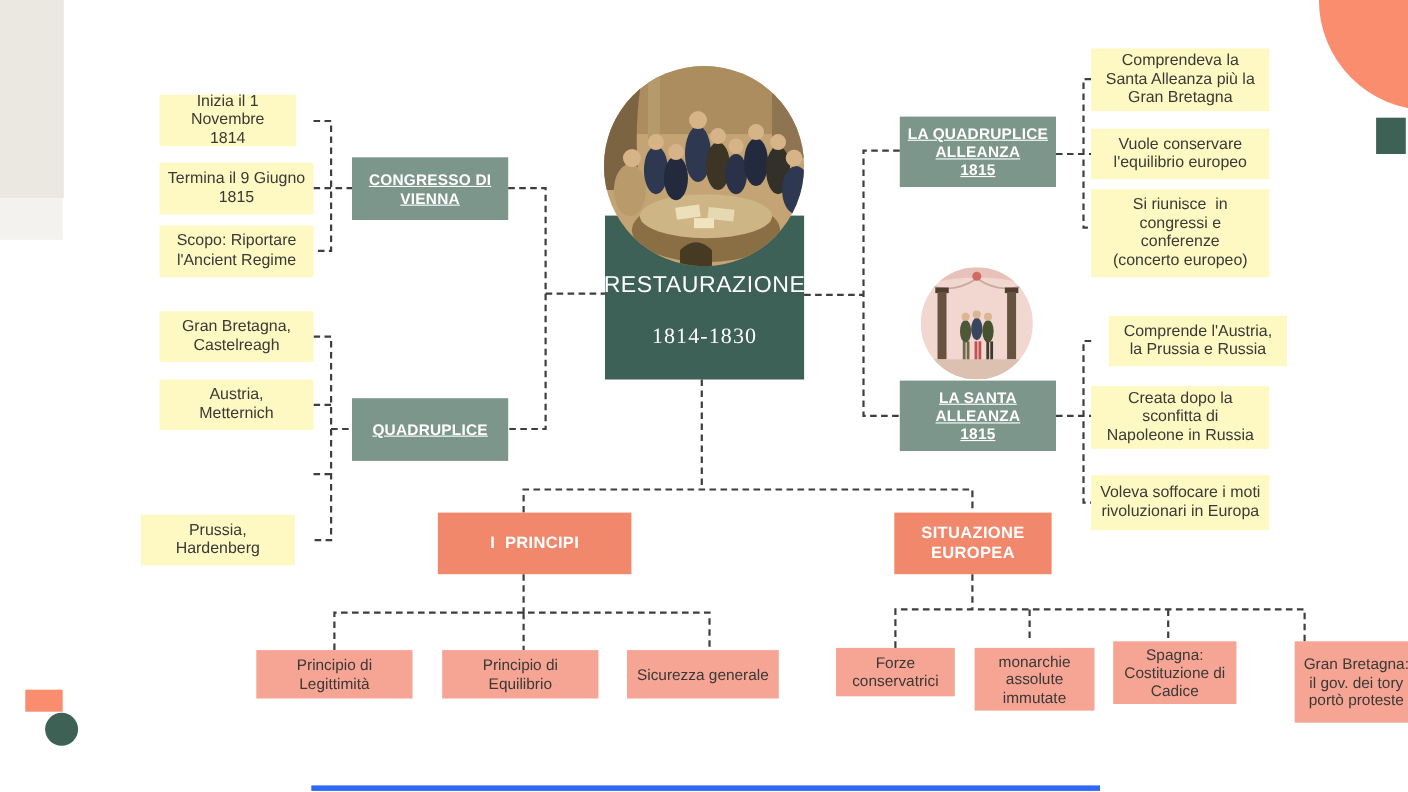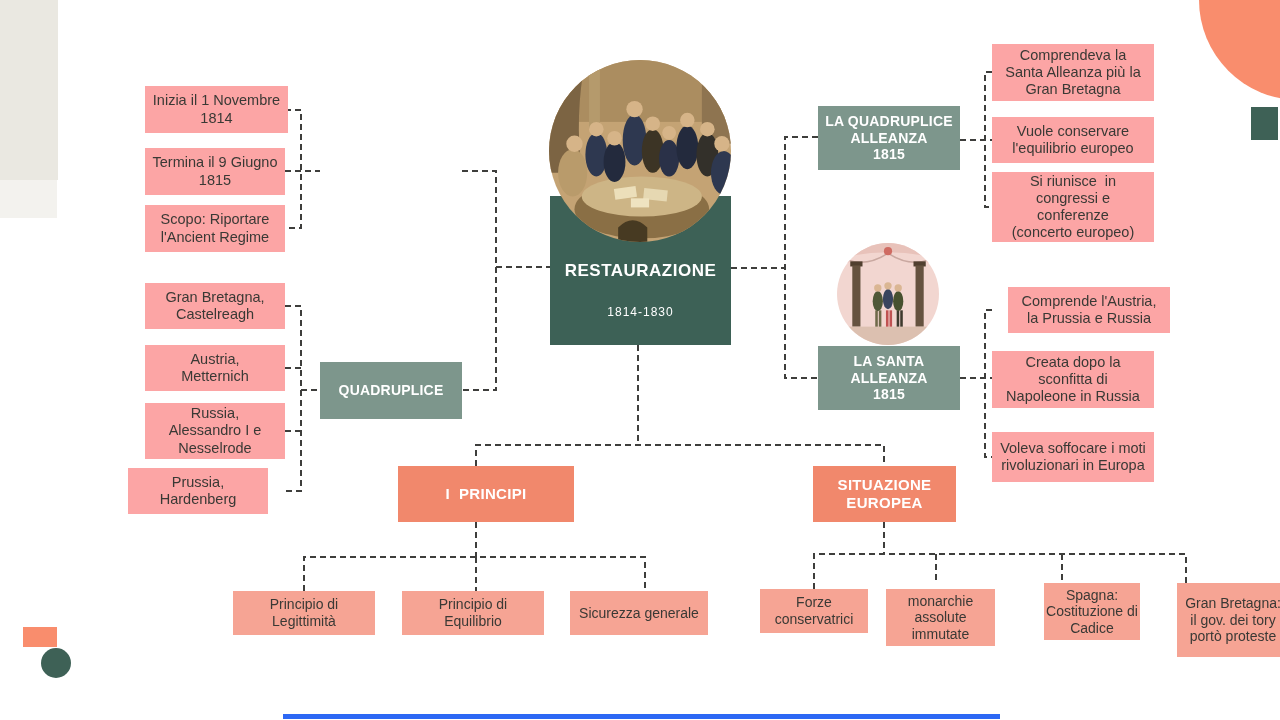--- a/index.html
+++ b/index.html
@@ -1,27 +1,27 @@
 <!DOCTYPE html>
 <html><head>
 <meta charset="utf-8">
 <style>
   html,body{margin:0;padding:0;background:#ffffff;}
   .canvas{position:relative;width:1280px;height:720px;background:#ffffff;overflow:hidden;
           font-family:"Liberation Sans",sans-serif;}
   .wires{position:absolute;left:0;top:0;z-index:1;}
   .node{position:absolute;display:flex;align-items:center;justify-content:center;
         text-align:center;white-space:pre-wrap;line-height:1.18;z-index:2;box-sizing:border-box;padding:2px;}
-  .beige{background:#fca5a5;color:#3A3935;font-size:14.5px;}
-  .green{background:#7D968C;color:#ffffff;font-weight:bold;font-size:14px;letter-spacing:.2px;}
+  .beige{background:#fef9c3;color:#3A3935;font-size:14.5px;}
+  .green{background:#7D968C;color:#ffffff;font-weight:bold;font-size:14px;letter-spacing:.2px;text-decoration:underline;}
   .coral{background:#F1886C;color:#ffffff;font-weight:bold;font-size:15px;letter-spacing:.3px;}
   .pink{background:#F6A494;color:#3A3935;font-size:14px;}
   .dark{background:#3D6156;color:#ffffff;flex-direction:column;justify-content:flex-end;padding-bottom:26px;}
-  .dark .title{font-weight:bold;font-size:17px;letter-spacing:.5px;}
-  .dark .years{font-family:Liberation Sans, sans-serif;font-size:12px;letter-spacing:1px;margin-top:24px;}
+  .dark .title{font-weight:normal;font-size:21px;letter-spacing:.5px;}
+  .dark .years{font-family:Liberation Serif, serif;font-size:20px;letter-spacing:1px;margin-top:24px;}
   .circle-img{position:absolute;border-radius:50%;overflow:hidden;z-index:3;}
   .circle-img svg{display:block;width:100%;height:100%;}
   .decor{position:absolute;z-index:0;}
 </style>
 </head>
 <body>
 
 <div class="canvas">
 
   <div class="decor" style="left:0;top:0;width:58px;height:180px;background:#EAE8E1;"></div>
@@ -38,34 +38,33 @@
       M462 171 H496 V390 H462 M496 267 H550
       M285 306 H301 V491 H285 M285 368 H301 M285 431 H301 M301 390 H320
       M818 137 H785 V378 H818 M731 268 H785
       M992 72 H985 V207 H992 M960 140 H992
       M992 310 H985 V457 H992 M960 378 H992
       M638 345 V445 M476 466 V445 H884 V466
       M476 522 V557 M304 591 V557 H645 V591 M476 557 V591
       M884 522 V554 M814 589 V554 H1186 V583 M936 554 V583 M1062 554 V583"></path>
   </svg>
 
-  <div class="node beige" style="left:145px;top:86px;width:143px;height:47px">Inizia il 1 Novembre
+  <div class="node beige" style="left:145px;top:86px;width:124px;height:47px">Inizia il 1 Novembre
 1814</div>
   <div class="node beige" style="left:145px;top:148px;width:140px;height:47px">Termina il 9 Giugno
 1815</div>
   <div class="node beige" style="left:145px;top:205px;width:140px;height:47px">Scopo: Riportare
 l'Ancient Regime</div>
+  <div class="node green" style="left:320px;top:143px;width:142px;height:57px">CONGRESSO DI
+VIENNA</div>
 
   <div class="node beige" style="left:145px;top:283px;width:140px;height:46px">Gran Bretagna,
 Castelreagh</div>
   <div class="node beige" style="left:145px;top:345px;width:140px;height:46px">Austria,
 Metternich</div>
-  <div class="node beige" style="left:145px;top:403px;width:140px;height:56px">Russia,
-Alessandro I e
-Nesselrode</div>
   <div class="node beige" style="left:128px;top:468px;width:140px;height:46px">Prussia,
 Hardenberg</div>
   <div class="node green" style="left:320px;top:362px;width:142px;height:57px">QUADRUPLICE</div>
 
   <div class="node dark" style="left:550px;top:196px;width:181px;height:149px">
     <span class="title">RESTAURAZIONE</span>
     <span class="years">1814-1830</span>
   </div>
 
   <div class="circle-img" style="left:549px;top:60px;width:182px;height:182px">
@@ -103,21 +102,21 @@
   </div>
 
   <div class="node green" style="left:818px;top:106px;width:142px;height:64px">LA QUADRUPLICE
 ALLEANZA
 1815</div>
   <div class="node beige" style="left:992px;top:44px;width:162px;height:57px">Comprendeva la
 Santa Alleanza più la
 Gran Bretagna</div>
   <div class="node beige" style="left:992px;top:117px;width:162px;height:46px">Vuole conservare
 l'equilibrio europeo</div>
-  <div class="node beige" style="left:992px;top:172px;width:162px;height:70px">Si riunisce  in
+  <div class="node beige" style="left:992px;top:172px;width:162px;height:80px">Si riunisce  in
 congressi e
 conferenze
 (concerto europeo)</div>
 
   <div class="circle-img" style="left:837px;top:243px;width:102px;height:102px">
     <svg viewBox="0 0 100 100" preserveAspectRatio="none">
       <rect width="100" height="100" fill="#f2d6d0"></rect>
       <path d="M0 0 H100 V16 Q50 2 0 16 Z" fill="#e8c2ba"></path>
       <path d="M8 16 Q29 24 50 10 M50 10 Q71 24 92 16" stroke="#c9a8a0" stroke-width="1.5" fill="none"></path>
       <circle cx="8" cy="16" r="4" fill="#cf6b62"></circle>
@@ -162,20 +161,20 @@
 Equilibrio</div>
   <div class="node pink" style="left:570px;top:591px;width:138px;height:44px">Sicurezza generale</div>
 
   <div class="node coral" style="left:813px;top:466px;width:143px;height:56px">SITUAZIONE
 EUROPEA</div>
   <div class="node pink" style="left:760px;top:589px;width:108px;height:44px">Forze
 conservatrici</div>
   <div class="node pink" style="left:886px;top:589px;width:109px;height:57px">monarchie
 assolute
 immutate</div>
-  <div class="node pink" style="left:1044px;top:583px;width:96px;height:57px">Spagna:
+  <div class="node pink" style="left:1012px;top:583px;width:112px;height:57px">Spagna:
 Costituzione di
 Cadice</div>
   <div class="node pink" style="left:1177px;top:583px;width:112px;height:74px">Gran Bretagna:
 il gov. dei tory
 portò proteste</div>
 
 </div>
 
 </body></html>

